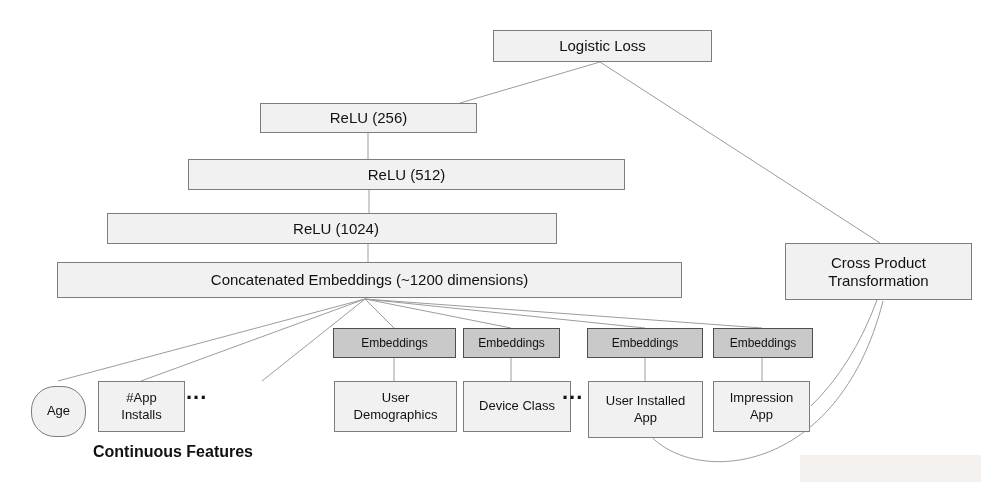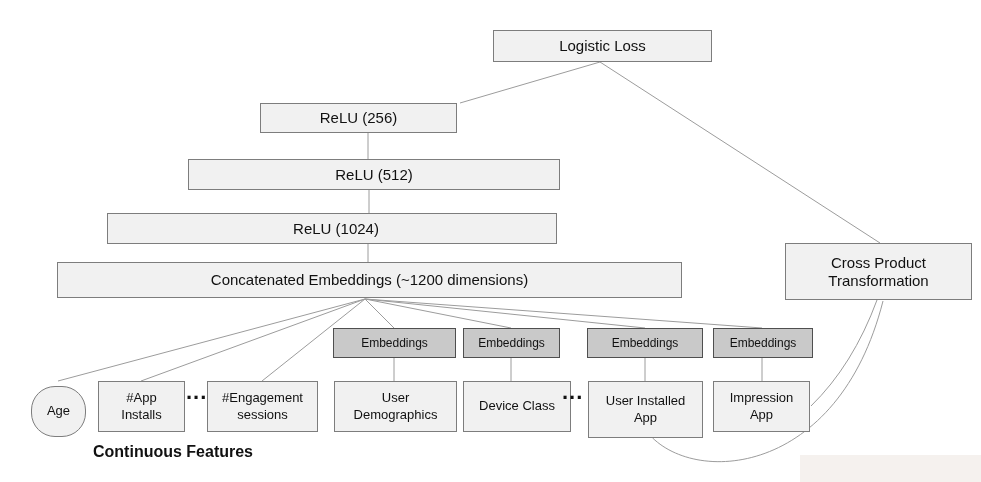--- a/index.html
+++ b/index.html
@@ -63,38 +63,37 @@
     <line x1="511" y1="358" x2="511" y2="381"></line>
     <line x1="645" y1="358" x2="645" y2="381"></line>
     <line x1="762" y1="358" x2="762" y2="381"></line>
 
     <path d="M 877 300 Q 853 365 811 406"></path>
     <path d="M 648 433 C 692 486 838 478 883 301"></path>
   </svg>
 
   <div class="box" style="left:493px;top:30px;width:219px;height:32px;text-align:right;">Logistic Loss</div>
 
-  <div class="box" style="left:260px;top:103px;width:197px;height:30px;text-align:right;">ReLU (256)</div>
+  <div class="box" style="left:260px;top:103px;width:217px;height:30px;text-align:right;">ReLU (256)</div>
 
-  <div class="box" style="left:188px;top:159px;width:372px;height:31px;">ReLU (512)</div>
+  <div class="box" style="left:188px;top:159px;width:437px;height:31px;">ReLU (512)</div>
 
   <div class="box" style="left:107px;top:213px;width:450px;height:31px;padding-left:8px;">ReLU (1024)</div>
 
   <div class="box" style="left:57px;top:262px;width:625px;height:36px;">Concatenated Embeddings (~1200 dimensions)</div>
 
   <div class="box" style="left:785px;top:243px;width:187px;height:57px;padding:0 6px;">Cross Product Transformation</div>
 
   <div class="box emb" style="left:333px;top:328px;width:123px;height:30px;">Embeddings</div>
   <div class="box emb" style="left:463px;top:328px;width:97px;height:30px;">Embeddings</div>
   <div class="box emb" style="left:587px;top:328px;width:116px;height:30px;">Embeddings</div>
   <div class="box emb" style="left:713px;top:328px;width:100px;height:30px;">Embeddings</div>
 
   <div class="box feat" style="left:31px;top:386px;width:55px;height:51px;border-radius:24px;">Age</div>
   <div class="box feat" style="left:98px;top:381px;width:87px;height:51px;">#App Installs</div>
-  <div class="box feat" style="left:207px;top:381px;width:111px;height:51px;">#Engagement sessions</div>
   <div class="box feat" style="left:334px;top:381px;width:123px;height:51px;">User Demographics</div>
   <div class="box feat" style="left:463px;top:381px;width:108px;height:51px;">Device Class</div>
   <div class="box feat" style="left:588px;top:381px;width:115px;height:57px;">User Installed App</div>
   <div class="box feat" style="left:713px;top:381px;width:97px;height:51px;">Impression App</div>
 
   <div class="dots" style="left:186px;top:381px;">...</div>
   <div class="dots" style="left:562px;top:381px;">...</div>
 
   <div class="caption" style="left:93px;top:443px;">Continuous Features</div>
 

